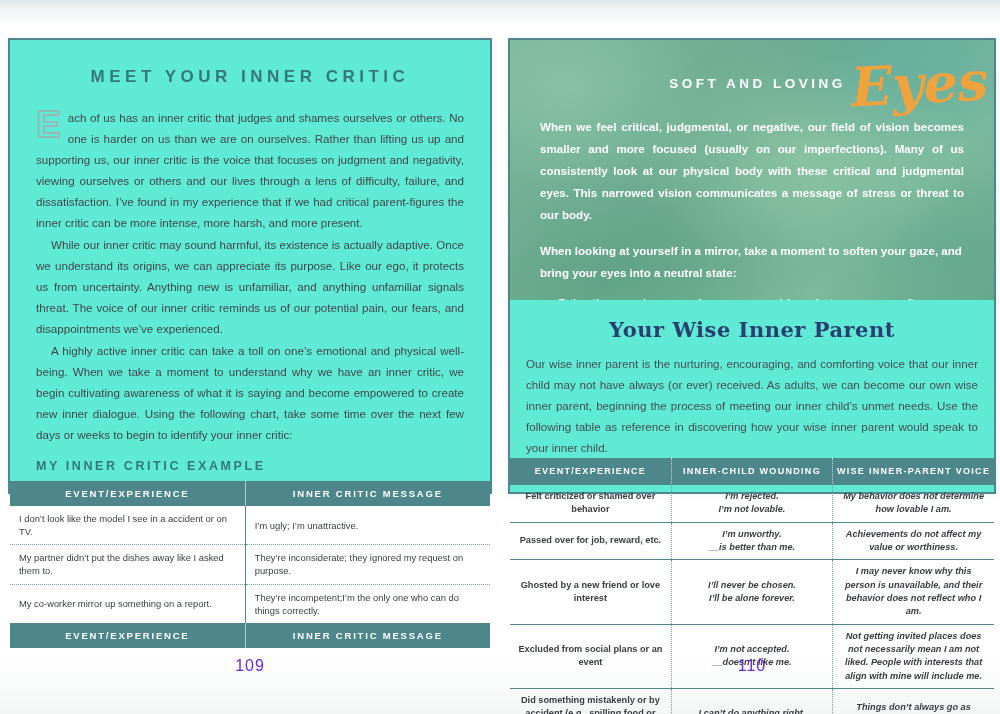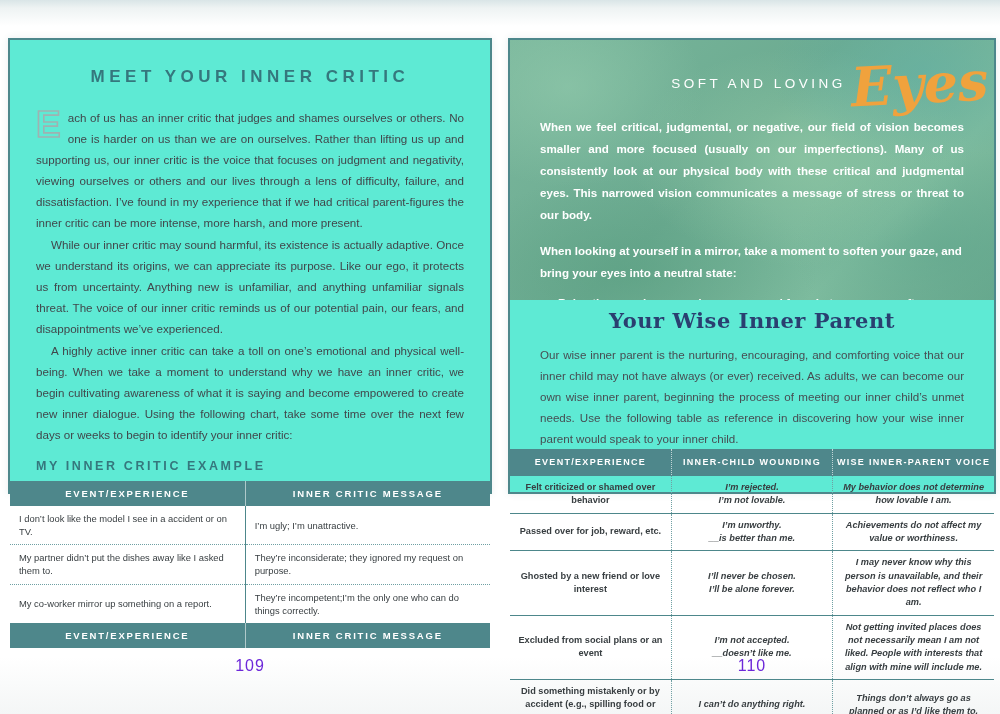--- a/index.html
+++ b/index.html
@@ -71,21 +71,21 @@
       radial-gradient(ellipse 50% 60% at 60% 45%, rgba(165,215,175,.45), transparent 70%),
       radial-gradient(ellipse 55% 55% at 25% 90%, rgba(85,155,125,.5), transparent 70%),
       radial-gradient(ellipse 45% 55% at 90% 80%, rgba(95,165,140,.55), transparent 70%),
       linear-gradient(135deg,#7ab79c 0%,#6cab91 45%,#7dbb9e 75%,#69a98e 100%);
   }
   .gtitle {
     display:flex; justify-content:flex-end; align-items:flex-start;
     padding:22px 6px 0 0; height:74px;
   }
   .gtitle .small {
-    color:#ffffff; font-weight:normal; font-size:13.5px;
+    color:#ffffff; font-weight:bold; font-size:13.5px;
     letter-spacing:3.5px; margin-top:14px;
   }
   .gtitle .script {
     font-family:"DejaVu Serif", serif; font-style:italic; font-weight:bold;
     font-size:54px; line-height:.85; color:#f0a23d;
     margin-left:5px; transform:rotate(-3deg);
   }
   p.gpara {
     color:#ffffff; font-weight:bold; font-size:11.6px; line-height:22px;
     text-align:justify; margin:2px 30px 0;
@@ -95,23 +95,23 @@
   ul.gbullets li {
     color:#ffffff; font-weight:bold; font-size:11.6px; line-height:22px;
     position:relative; text-align:left;
   }
   ul.gbullets li::before {
     content:"•"; position:absolute; left:-14px; color:#f6f1dd;
   }
   h3.wise-title {
     font-family:"DejaVu Serif", serif; font-weight:bold;
     font-size:21px; color:#2a3f70; text-align:center;
-    margin:8px 0 11px; letter-spacing:.5px;
-  }
-  p.body.wise { margin:0 30px; color:#474d52; }
+    margin:17px 0 11px; letter-spacing:.5px;
+  }
+  p.body.wise { margin:0 16px; color:#474d52; }
   table.wise-table {
     width:100%; border-collapse:collapse; table-layout:fixed; margin-top:auto;
   }
   table.wise-table th {
     background:#4e878b; color:#ffffff;
     font-size:9px; font-weight:bold; letter-spacing:1.3px;
     padding:8px 2px; text-align:center;
   }
   table.wise-table th + th { border-left:1px dotted rgba(255,255,255,.65); }
   table.wise-table td {

